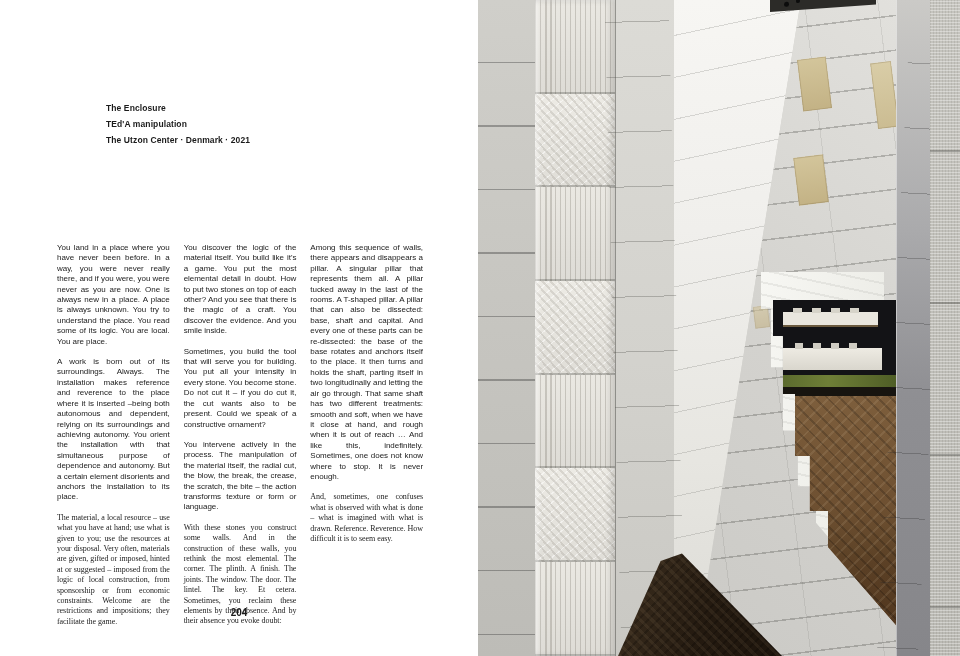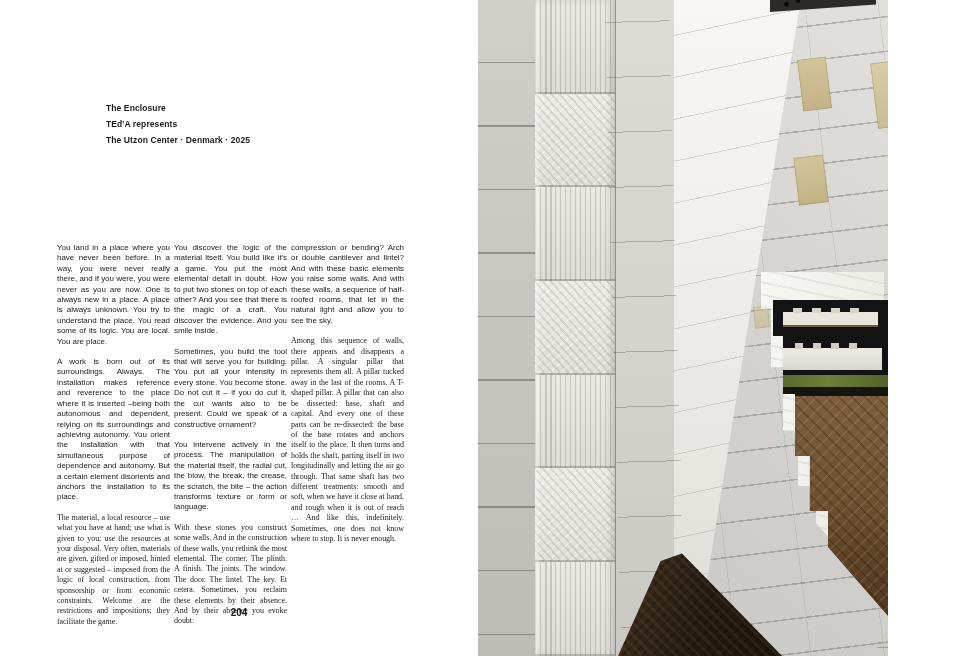--- a/index.html
+++ b/index.html
@@ -1,26 +1,26 @@
 <!DOCTYPE html>
 <html style="--paper: #ffffff; --ink: #1b1b1b; --wall-mid: #d3d2cd; --wall-shadow: #bdbcb7; --wall-bright: #f7f6f3; --wall-dark-edge: #8f8f93; --pillar-face: #e7e5df; --tan-block: #cdbd92; --soffit: #2c2b28; --exhibit-dark: #131316; --model-white: #e9e6de; --grass: #6f7f37; --paving: #6f5132; --floor-dark: #241a10; --break-white: #f7f7f3;"><head>
 <meta charset="utf-8">
 <style>
   html,body{margin:0;padding:0;background:#ffffff;}
   .spread{
-    position:relative;width:888px;height:656px;overflow:hidden;
+    position:relative;width:960px;height:656px;overflow:hidden;
     background:var(--paper,#ffffff);
     font-family:"Liberation Sans", sans-serif;
     color:var(--ink,#1b1b1b);
   }
   
   .left-page{position:absolute;left:0;top:0;width:478px;height:656px;background:var(--paper,#fff);}
   .header{position:absolute;left:106px;top:101px;}
   .header div{font-size:8.5px;font-weight:700;line-height:15.8px;letter-spacing:.1px;}
-  .columns{position:absolute;left:57px;top:243px;width:366px;display:flex;gap:4px;}
+  .columns{position:absolute;left:57px;top:243px;width:366px;display:flex;gap:14px;justify-content:center;}
   .col{width:113px;}
   .col p{margin:0 0 10px 0;font-size:8px;line-height:10.4px;text-align:justify;letter-spacing:-.05px;}
   .col p:last-child{margin-bottom:0;font-family:Liberation Serif, serif;}
   .page-number{position:absolute;left:0;top:607px;width:478px;text-align:center;font-size:10px;font-weight:700;}
 
   
   .photo{position:absolute;left:478px;top:0;width:482px;height:656px;overflow:hidden;background:var(--wall-mid,#d3d2cd);}
   .photo *{position:absolute;}
 
   
@@ -125,39 +125,39 @@
       linear-gradient(110deg,#3e3020 0%,var(--floor-dark,#241a10) 55%,#1d140c 100%);}
 </style>
 </head>
 <body>
 
 <div class="spread">
 
   <div class="left-page">
     <div class="header">
       <div>The Enclosure</div>
-      <div>TEd'A represents</div>
-      <div>The Utzon Center · Denmark · 2025</div>
+      <div>TEd'A manipulation</div>
+      <div>The Utzon Center · Denmark · 2021</div>
     </div>
 
     <div class="columns">
       <div class="col">
         <p>You land in a place where you have never been before. In a way, you were never really there, and if you were, you were never as you are now. One is always new in a place. A place is always unknown. You try to understand the place. You read some of its logic. You are local. You are place.</p>
         <p>A work is born out of its surroundings. Always. The installation makes reference and reverence to the place where it is inserted –being both autonomous and dependent, relying on its surroundings and achieving autonomy. You orient the installation with that simultaneous purpose of dependence and autonomy. But a certain element disorients and anchors the installation to its place.</p>
         <p>The material, a local resource – use what you have at hand; use what is given to you; use the resources at your disposal. Very often, materials are given, gifted or imposed, hinted at or suggested – imposed from the logic of local construction, from sponsorship or from economic constraints. Welcome are the restrictions and impositions; they facilitate the game.</p>
       </div>
       <div class="col">
         <p>You discover the logic of the material itself. You build like it's a game. You put the most elemental detail in doubt. How to put two stones on top of each other? And you see that there is the magic of a craft. You discover the evidence. And you smile inside.</p>
         <p>Sometimes, you build the tool that will serve you for building. You put all your intensity in every stone. You become stone. Do not cut it – if you do cut it, the cut wants also to be present. Could we speak of a constructive ornament?</p>
         <p>You intervene actively in the process. The manipulation of the material itself, the radial cut, the blow, the break, the crease, the scratch, the bite – the action transforms texture or form or language.</p>
         <p>With these stones you construct some walls. And in the construction of these walls, you rethink the most elemental. The corner. The plinth. A finish. The joints. The window. The door. The lintel. The key. Et cetera. Sometimes, you reclaim these elements by their absence. And by their absence you evoke doubt:</p>
       </div>
       <div class="col">
-        <p>compression or bending? Arch or double cantilever and lintel? And with these basic elements you raise some walls. And with these walls, a sequence of half-roofed rooms, that let in the natural light and allow you to see the sky.</p>
         <p>Among this sequence of walls, there appears and disappears a pillar. A singular pillar that represents them all. A pillar tucked away in the last of the rooms. A T-shaped pillar. A pillar that can also be dissected: base, shaft and capital. And every one of these parts can be re-dissected: the base of the base rotates and anchors itself to the place. It then turns and holds the shaft, parting itself in two longitudinally and letting the air go through. That same shaft has two different treatments: smooth and soft, when we have it close at hand, and rough when it is out of reach … And like this, indefinitely. Sometimes, one does not know where to stop. It is never enough.</p>
+        <p>And, sometimes, one confuses what is observed with what is done – what is imagined with what is drawn. Reference. Reverence. How difficult it is to seem easy.</p>
       </div>
     </div>
 
     <div class="page-number">204</div>
   </div>
 
   <div class="photo">
     <div class="ph-bright"></div>
 
     <div class="ph-right">

